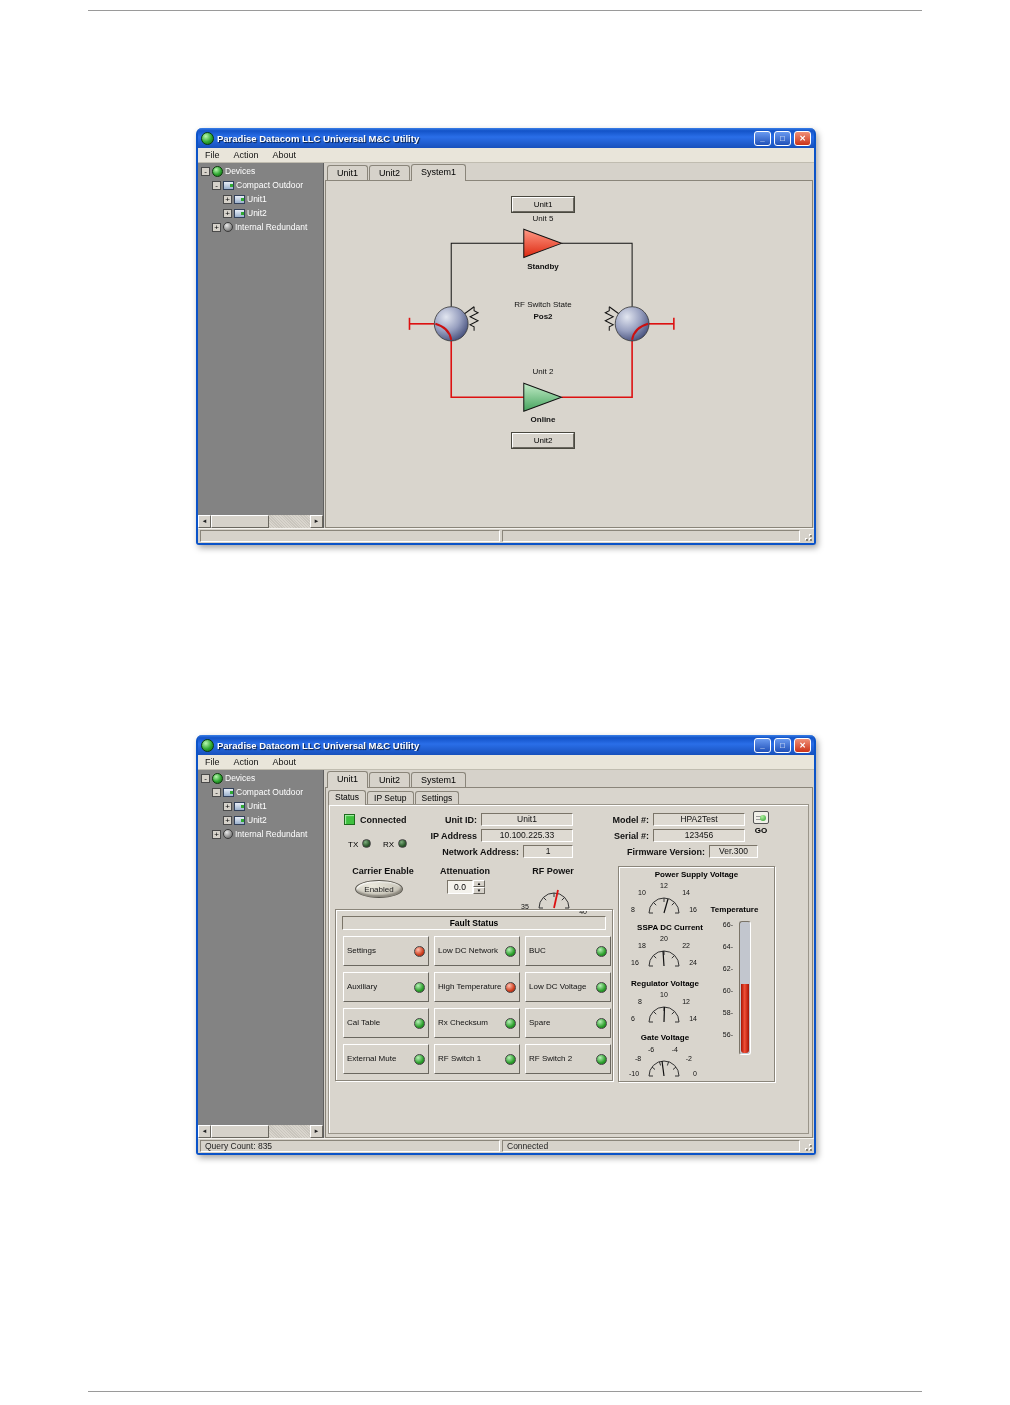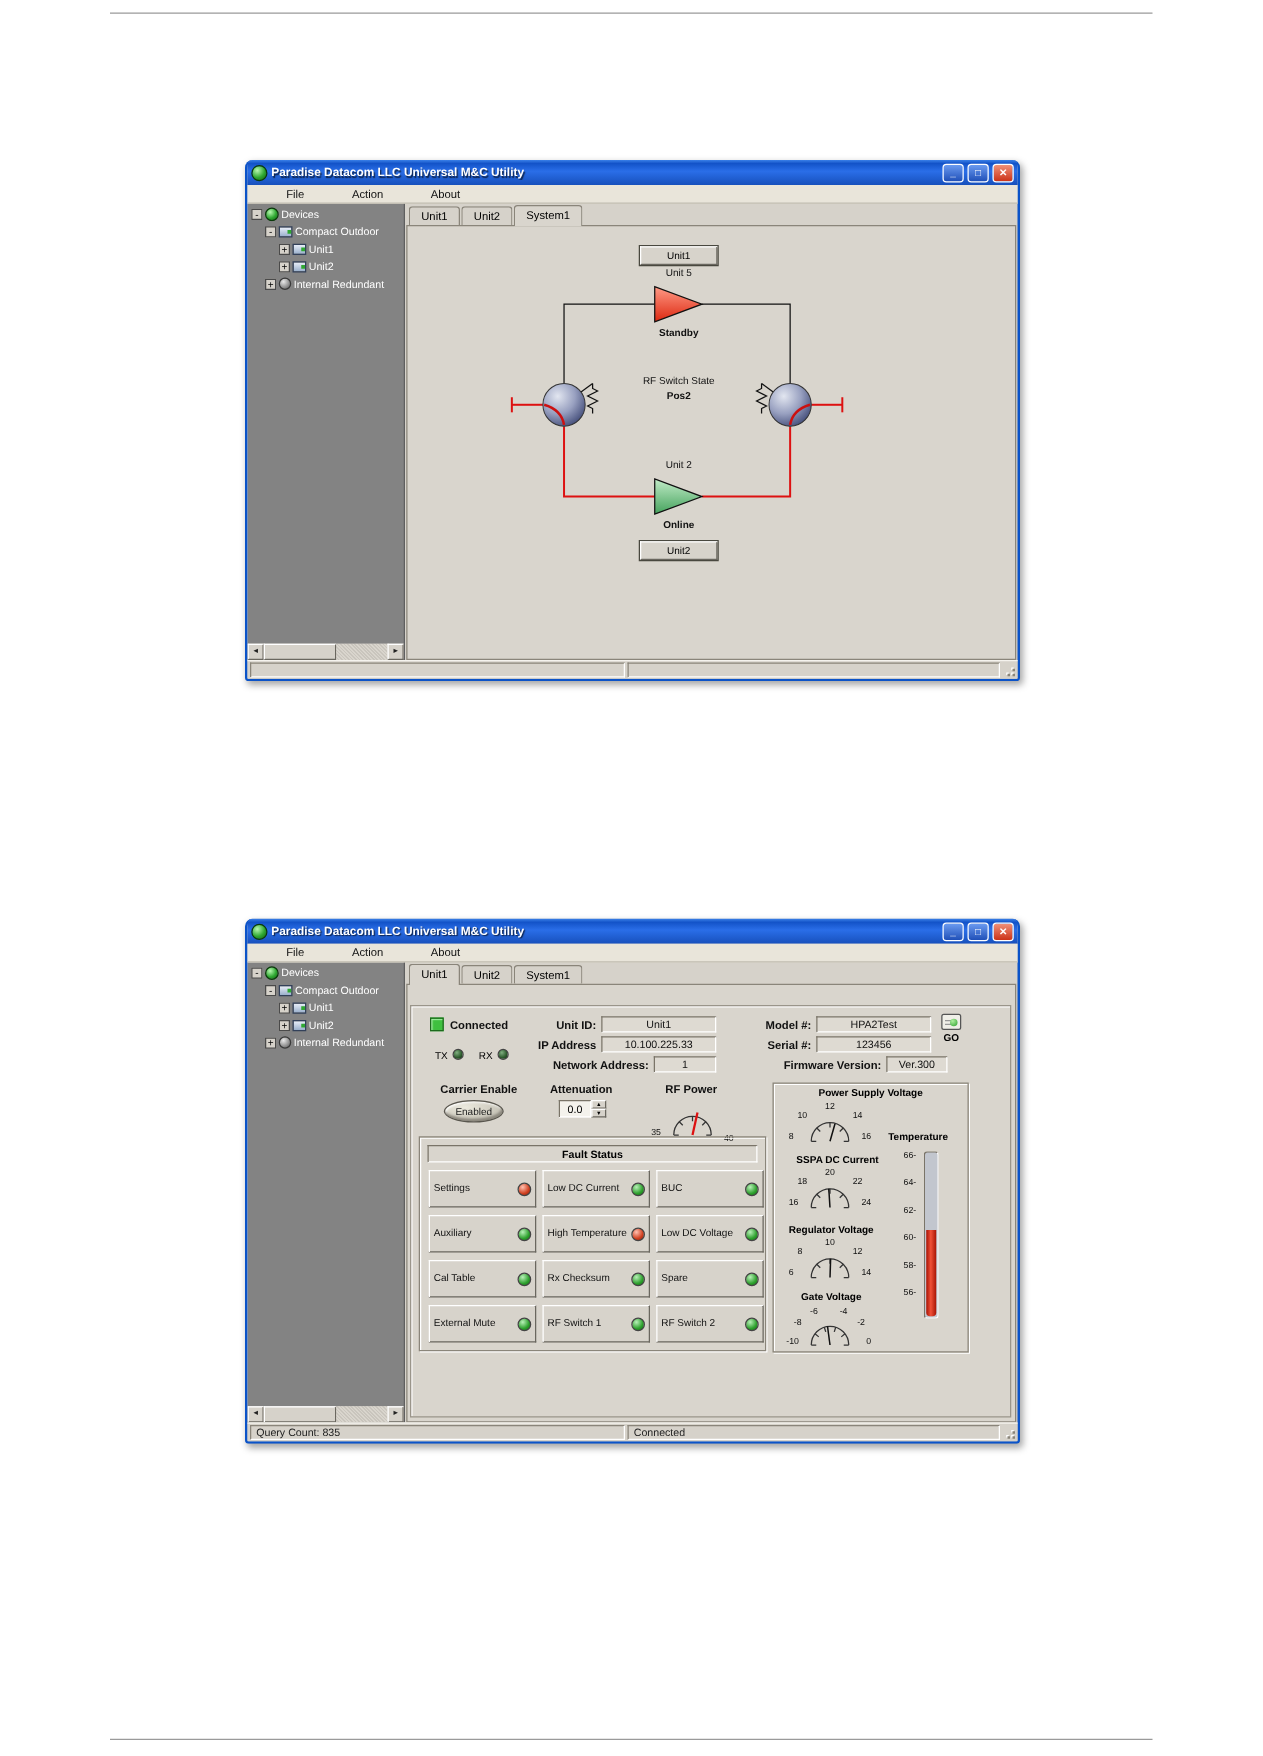--- a/index.html
+++ b/index.html
@@ -19,21 +19,21 @@
     background:radial-gradient(circle at 35% 30%, #b8f8b0, #2fa832 55%, #126012);
     border:1px solid #0a3a0a; flex:0 0 auto; }
   .title-text { flex:1; color:#fff; font-weight:bold; font-size:9.5px;
     text-shadow:1px 1px 1px rgba(0,0,0,.7); white-space:nowrap; overflow:hidden; }
   .tb-btn { width:17px; height:15px; border-radius:3px; border:1px solid #fff;
     color:#fff; font-size:8px; font-weight:bold; line-height:13px; text-align:center;
     background:linear-gradient(#6a9af0,#2050b8); }
   .tb-btn.close { background:linear-gradient(#f09078,#cc3318); }
   .menubar { height:15px; background:#e9e5da; border-bottom:1px solid #c0bcb0;
     display:flex; align-items:center; font-size:9px; color:#111; }
-  .menu-item { padding:0 7px;margin-left:24px; }
+  .menu-item { padding:0 7px; }
 
   .work { position:absolute; top:35px; left:0; right:0; bottom:15px; overflow:hidden; }
 
   
   .tree-panel { position:absolute; left:0; top:0; bottom:0; width:126px;
     background:#838383; border-right:1px solid #5f5f5f; overflow:hidden; }
   .tree-row { display:flex; align-items:center; height:12px; margin-top:2px;
     white-space:nowrap; overflow:hidden; }
   .expander { width:9px; height:9px; flex:0 0 auto; background:#d6d2ca;
     border:1px solid #4a4a4a; font-size:8px; line-height:7px; text-align:center;
@@ -377,20 +377,25 @@
       </div>
     </div>
 
     <div class="main">
       <div class="tabstrip">
         <span class="tab active">Unit1</span>
         <span class="tab">Unit2</span>
         <span class="tab">System1</span>
       </div>
       <div class="tabpanel">
+        <div class="subtabstrip">
+          <span class="subtab active">Status</span>
+          <span class="subtab">IP Setup</span>
+          <span class="subtab">Settings</span>
+        </div>
 
         <div class="subpanel">
 
           <span class="sqled" style="left:15px; top:9px"></span>
           <span class="flabel" style="left:31px; top:10px">Connected</span>
 
           <span class="abs t8" style="left:19px; top:35px">TX</span>
           <span class="led dark" style="left:33px; top:34px"></span>
           <span class="abs t8" style="left:54px; top:35px">RX</span>
           <span class="led dark" style="left:69px; top:34px"></span>
@@ -543,21 +548,21 @@
           </div>
 
           <div class="groupbox" style="left:6px; top:104px; width:278px; height:172px">
             <span class="inset-title" style="left:6px; top:6px; width:264px; height:14px">Fault Status</span>
             <div class="fault-grid" style="left:7px; top:26px">
               <div class="fcell">
                 <span class="fl">Settings</span>
                 <span class="led" data-state="red"></span>
               </div>
               <div class="fcell">
-                <span class="fl">Low DC Current</span>
+                <span class="fl">Low DC Network</span>
                 <span class="led" data-state="green"></span>
               </div>
               <div class="fcell">
                 <span class="fl">BUC</span>
                 <span class="led" data-state="green"></span>
               </div>
               <div class="fcell">
                 <span class="fl">Auxiliary</span>
                 <span class="led" data-state="green"></span>
               </div>

